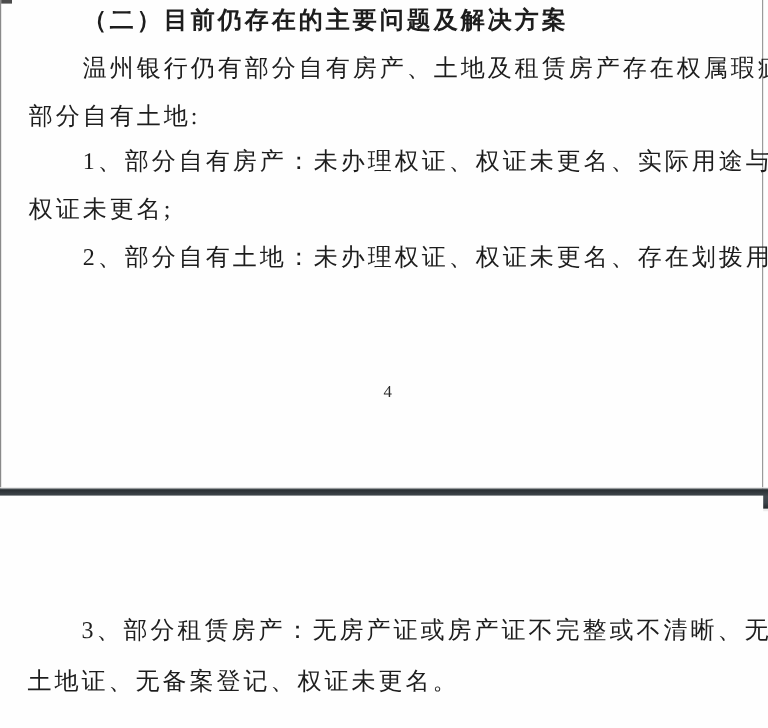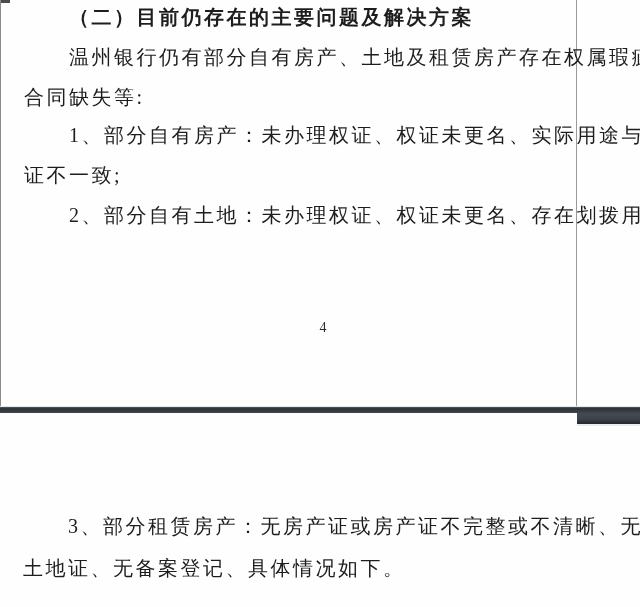--- a/index.html
+++ b/index.html
@@ -7,21 +7,21 @@
   .screen {
     position: relative;
     width: 640px;
     height: 607px;
     background: #fefefe;
     font-family: "Liberation Serif", "DejaVu Serif", serif;
   }
   .page {
     position: absolute;
     left: 0;
-    width: 577px;
+    width: 636px;
     background: #fefefe;
   }
   .page1 {
     top: 0;
     height: 407px;
     border-left: 1px solid #8a8a8a;
     border-right: 1px solid #9a9a9a;
   }
   .page2 {
     top: 413px;
@@ -77,33 +77,33 @@
 
 <div class="screen">
 
   <div class="page page1">
     <div class="corner-mark"></div>
 
     <div class="line heading" style="top:6px">（二）目前仍存在的主要问题及解决方案</div>
 
     <div class="line ind" style="top:46px">温州银行仍有部分自有房产、土地及租赁房产存在权属瑕疵，</div>
 
-    <div class="line" style="top:86px">合同缺失等:</div>
+    <div class="line" style="top:86px">部分自有土地:</div>
 
     <div class="line ind" style="top:124px">1、部分自有房产：未办理权证、权证未更名、实际用途与权</div>
 
-    <div class="line" style="top:164px">证不一致;</div>
+    <div class="line" style="top:164px">权证未更名;</div>
 
     <div class="line ind" style="top:204px">2、部分自有土地：未办理权证、权证未更名、存在划拨用</div>
 
 
     <div class="page-number">4</div>
   </div>
 
   <div class="divider"></div>
 
   <div class="page page2">
     <div class="line ind" style="top:102px">3、部分租赁房产：无房产证或房产证不完整或不清晰、无</div>
 
-    <div class="line" style="top:144px">土地证、无备案登记、具体情况如下。</div>
+    <div class="line" style="top:144px">土地证、无备案登记、权证未更名。</div>
   </div>
 
 </div>
 
 </body></html>

